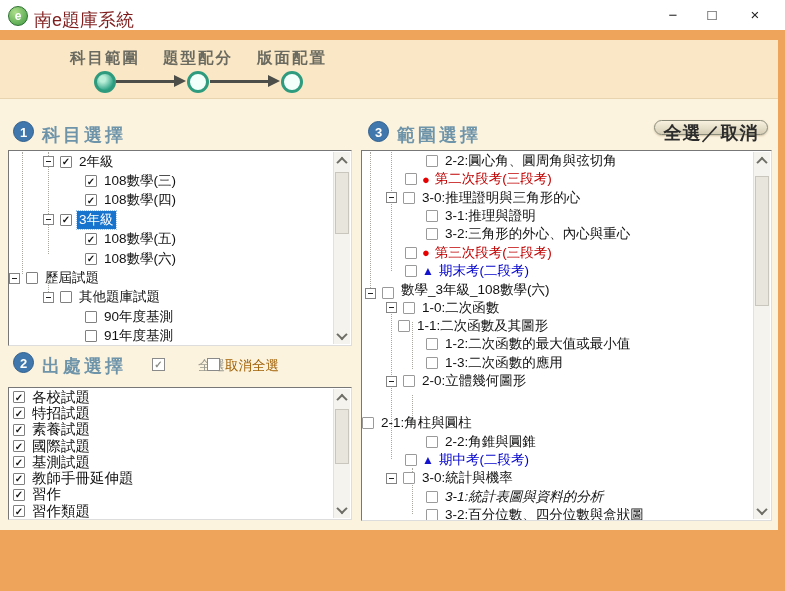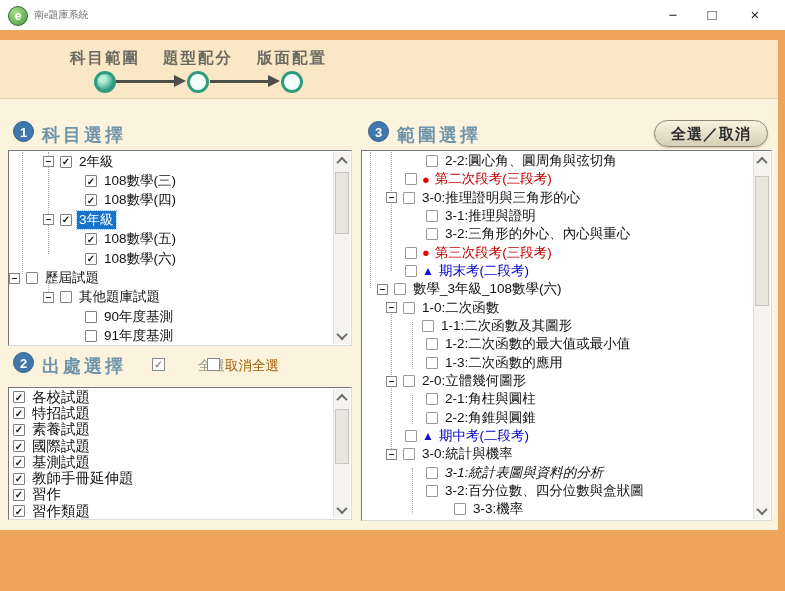--- a/index.html
+++ b/index.html
@@ -3,21 +3,21 @@
 <meta charset="utf-8">
 <style>
   html,body{margin:0;padding:0;background:#d8d8d8;font-family:"Liberation Sans",sans-serif;}
   #app{position:relative;width:785px;height:591px;background:#FCF3DE;overflow:hidden;}
 
   
   #titlebar{position:absolute;left:0;top:0;width:785px;height:30px;background:#ffffff;}
   #appicon{position:absolute;left:8px;top:6px;width:18px;height:18px;border-radius:50%;
     background:radial-gradient(circle at 35% 30%,#aede8a,#3f9a42);border:1px solid #2c7030;
     color:#fff;font-size:12px;font-weight:bold;text-align:center;line-height:18px;}
-  #wintitle{position:absolute;left:34px;top:8px;font-size:10px;color:#737373;font-family:Liberation Serif, serif;}
+  #wintitle{position:absolute;left:34px;top:8px;font-size:18px;color:#7f1d1d;}
   .winbtn{position:absolute;top:2px;width:30px;height:26px;text-align:center;line-height:26px;
     font-size:15px;color:#222;cursor:default;}
   #btn-min{left:658px;} #btn-max{left:697px;} #btn-close{left:740px;}
 
   
   #strip{position:absolute;left:0;top:30px;width:785px;height:10px;background:#EFA45C;}
   #stepband{position:absolute;left:0;top:40px;width:785px;height:58px;background:#FAE7C5;
     border-bottom:1px solid #E8D4AE;}
   .steplabel{position:absolute;top:8px;width:96px;text-align:center;font-size:15.5px;
     font-weight:bold;color:#6a6a60;letter-spacing:2px;}
@@ -73,22 +73,22 @@
   
   .hcb{position:absolute;width:13px;height:13px;border:1px solid #8a8a8a;background:#fff;
     display:flex;align-items:center;justify-content:center;font-size:10px;font-weight:bold;
     box-sizing:border-box;}
   .hcb .gray{color:#8d8d87;}
   .hlabel{position:absolute;font-size:13.5px;}
   #lbl-selall{color:#9a9a90;}
   #lbl-deselall{color:#a16207;}
 
   
-  #btn-toggle-all{position:absolute;left:654px;top:120px;width:114px;height:27px;border-radius:14px;
-    background:linear-gradient(#F8F2DF,#D6CEB6);border:1px solid #8A8A7A;font-size:15px;font-weight:bold;
+  #btn-toggle-all{position:absolute;left:654px;top:120px;width:114px;height:15px;border-radius:14px;
+    background:linear-gradient(#F8F2DF,#D6CEB6);border:1px solid #8A8A7A;font-size:18px;font-weight:bold;
     color:#2c2c2c;text-align:center;line-height:25px;letter-spacing:1px;box-sizing:border-box;
     box-shadow:0 1px 2px rgba(120,100,60,.35);}
 
   
   .sbar{position:absolute;top:1px;right:1px;bottom:1px;width:17px;background:#F4F3EE;
     border-left:1px solid #E3E1D8;box-sizing:border-box;}
   .sbtn{position:absolute;left:0;width:16px;height:17px;display:flex;align-items:center;justify-content:center;}
   .sbtn.up{top:0;} .sbtn.down{bottom:0;}
   .chev{width:6px;height:6px;border-left:2px solid #6E6E66;border-top:2px solid #6E6E66;}
   .chev.up{transform:rotate(45deg) translate(1px,1px);}
@@ -285,48 +285,48 @@
         <div class="trow" style="padding-left: 43px;">
           <span class="cb"></span>
           <span class="marker dot">●</span>
           <span class="tlabel red">第三次段考(三段考)</span>
         </div>
         <div class="trow" style="padding-left: 43px;">
           <span class="cb"></span>
           <span class="marker tri">▲</span>
           <span class="tlabel blue">期末考(二段考)</span>
         </div>
-        <div class="trow" style="padding-left: 15px;">
+        <div class="trow" style="padding-left: 3px; align-items: flex-end;">
           <span class="exp"></span>
           <span class="cb"></span>
           <span class="tlabel">數學_3年級_108數學(六)</span>
         </div>
         <div class="trow" style="padding-left: 24px;">
           <span class="exp"></span>
           <span class="cb"></span>
           <span class="tlabel">1-0:二次函數</span>
         </div>
-        <div class="trow" style="padding-left: 60px; align-items: center;">
+        <div class="trow" style="padding-left: 36px; align-items: center;">
           <span class="cb"></span>
           <span class="tlabel">1-1:二次函數及其圖形</span>
         </div>
         <div class="trow" style="padding-left: 64px;">
           <span class="cb"></span>
           <span class="tlabel">1-2:二次函數的最大值或最小值</span>
         </div>
         <div class="trow" style="padding-left: 64px;">
           <span class="cb"></span>
           <span class="tlabel">1-3:二次函數的應用</span>
         </div>
         <div class="trow" style="padding-left: 24px;">
           <span class="exp"></span>
           <span class="cb"></span>
           <span class="tlabel">2-0:立體幾何圖形</span>
         </div>
-        <div class="trow" style="padding-left: 64px;">
+        <div class="trow" style=" margin-top: 24px;">
           <span class="cb"></span>
           <span class="tlabel">2-1:角柱與圓柱</span>
         </div>
         <div class="trow" style="padding-left: 64px;">
           <span class="cb"></span>
           <span class="tlabel">2-2:角錐與圓錐</span>
         </div>
         <div class="trow" style="padding-left: 43px;">
           <span class="cb"></span>
           <span class="marker tri">▲</span>

